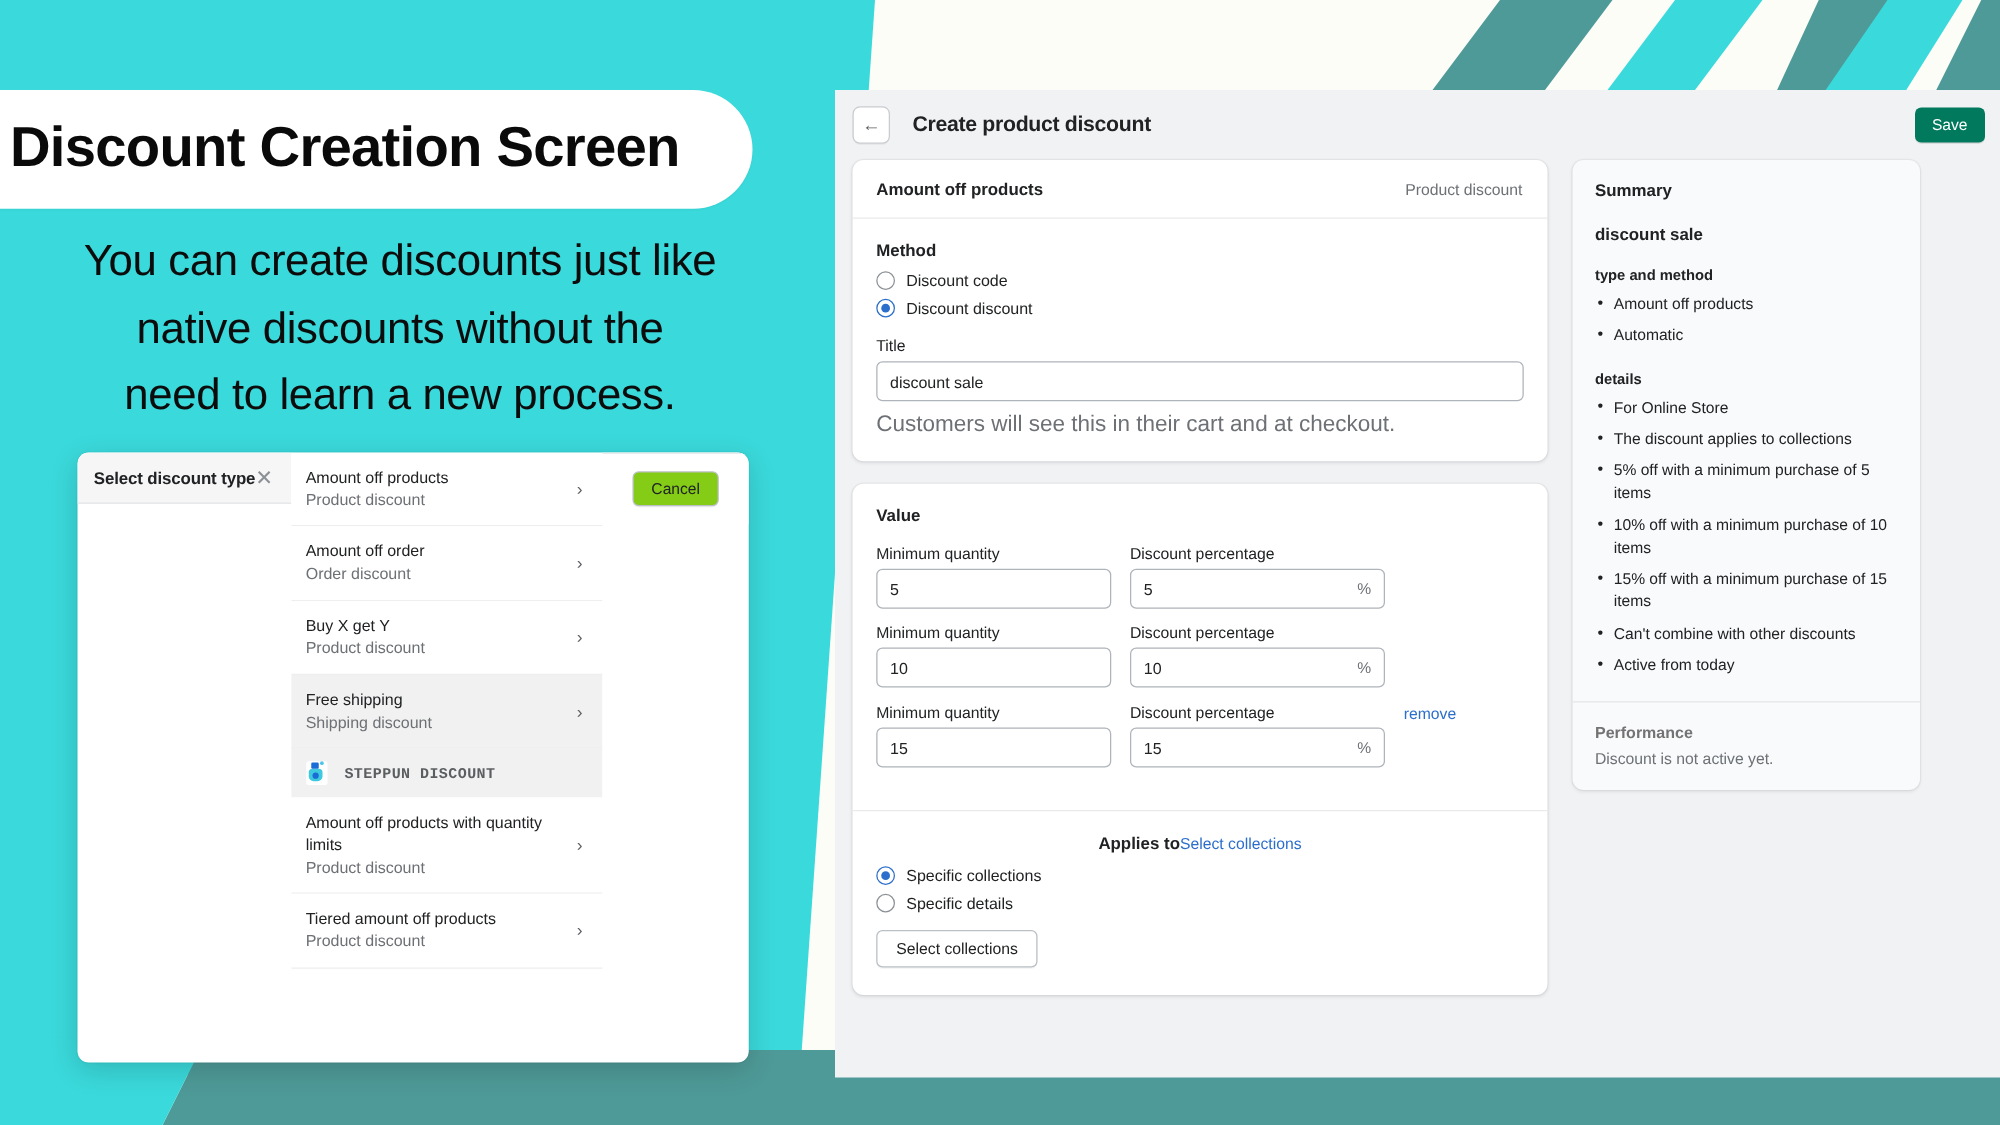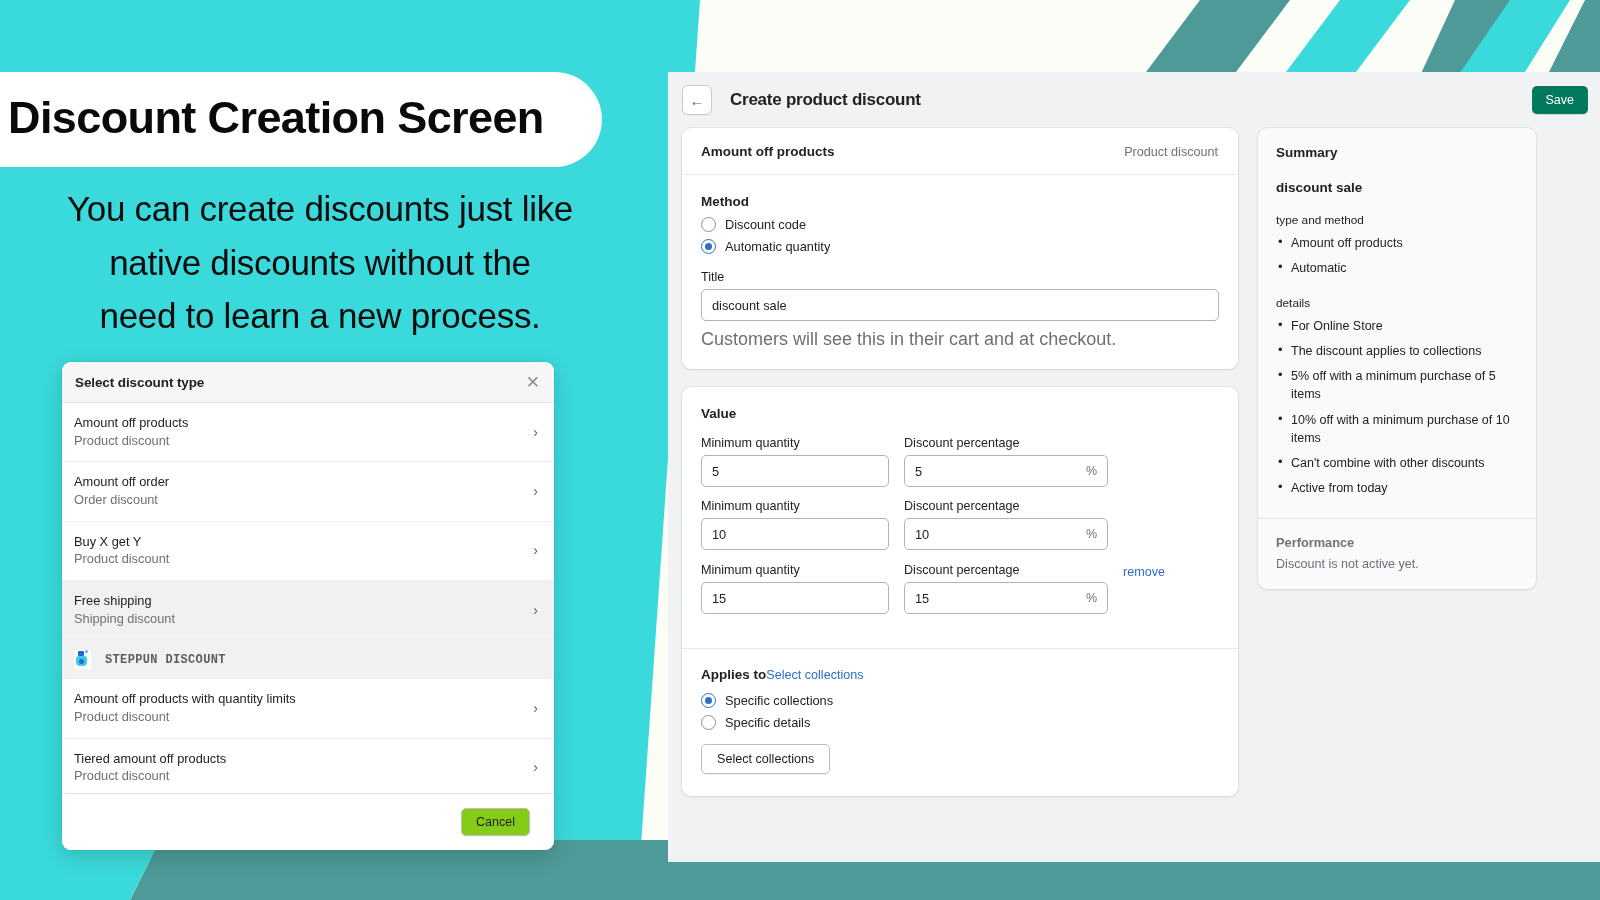--- a/index.html
+++ b/index.html
@@ -75,24 +75,24 @@
 
   
   .ghost-col {
     position:absolute; left:56px; top:400px; width:14px; height:420px;
     color:#6d6d6d; font-size:13px; line-height:57px;
     overflow:hidden; opacity:.45;
   }
 
   
   .modal {
-    position:absolute; left:62px; top:362px; width:492px; height:488px;
+    position:absolute; left:62px; top:362px; width:537px; height:488px;
     background:#FFFFFF; border-radius:9px; overflow:hidden;
     box-shadow:0 6px 22px rgba(0,0,0,.16), 0 0 0 1px rgba(0,0,0,.04);
-    display:flex; flex-direction:column;
+    display:flex; flex-direction:row;
   }
   .modal-head {
     height:41px; background:#F6F6F7; border-bottom:1px solid #E1E3E5;
     display:flex; align-items:center; justify-content:space-between;
     padding:0 14px 0 13px;
   }
   .modal-title { font-size:13.5px; font-weight:700; color:#202223; letter-spacing:-0.1px; }
   .modal-close { color:#8C9196; font-size:17px; line-height:1; cursor:pointer; }
   .modal-body { flex:1; overflow:hidden; }
 
@@ -194,37 +194,37 @@
   .help { font-size:18px; color:#6D7175; margin-top:8px; }
 
   .val-grid {
     display:grid; grid-template-columns:188px 204px 1fr;
     column-gap:15px; row-gap:0px; align-items:end; margin-top:14px;
   }
   .val-grid .cell { margin-bottom:12px; }
   .link { color:#2C6ECB; font-size:12.6px; cursor:pointer; }
   .link-sm { color:#2C6ECB; font-size:12.6px; cursor:pointer;text-align:center; }
 
-  .applies-head { display:flex; align-items:center; justify-content:flex-start; }
+  .applies-head { display:flex; align-items:center; justify-content:center; }
   .select-btn {
     margin-top:14px; background:#FFFFFF; border:1px solid #BABFC3; border-radius:5px;
     padding:7px 15px; font-size:12.6px; color:#202223; cursor:pointer;
     box-shadow:0 1px 0 rgba(0,0,0,.05);
   }
 
   
   .summary-card {
     background:#F9FAFB; border-radius:9px;
     box-shadow:0 0 0 1px rgba(0,0,0,.04), 0 1px 3px rgba(22,29,37,.08);
     overflow:hidden;
   }
   .sum-body { padding:17px 18px 20px 18px; }
   .sum-h { font-size:13.5px; font-weight:700; color:#202223; }
   .sum-name { font-size:13.5px; font-weight:700; color:#202223; margin-top:20px; }
-  .sum-sub { font-size:11.8px; font-weight:400; color:#202223; margin-top:18px; }
+  .sum-sub { font-size:11.8px; font-weight:700; color:#202223; margin-top:18px; }
   .sum-list { list-style:none; margin-top:6px; }
   .sum-list li {
     font-size:12.5px; color:#202223; line-height:1.46;
     padding-left:15px; position:relative; margin-top:7px;
   }
   .sum-list li::before {
     content:"•"; position:absolute; left:2px; top:-1px; color:#202223; font-size:13px;
   }
   .perf { border-top:1px solid #E4E5E7; padding:16px 18px 18px 18px; }
   .perf-h { font-size:12.8px; font-weight:700; color:#737373; }
@@ -354,21 +354,21 @@
           </div>
           <div class="card-sec">
             <span class="sec-title">Method</span>
 
             <div class="radio-row">
               <span class="radio"></span>
               <span class="radio-label">Discount code</span>
             </div>
             <div class="radio-row">
               <span class="radio on"></span>
-              <span class="radio-label">Automatic quantity</span>
+              <span class="radio-label">Discount discount</span>
             </div>
 
             <div style="margin-top:16px;">
               <span class="field-label">Title</span>
               <div class="inp">discount sale</div>
               <div class="help">Customers will see this in their cart and at checkout.</div>
             </div>
           </div>
         </div>
 
@@ -452,20 +452,21 @@
               <li>Amount off products</li>
               <li>Automatic</li>
             </ul>
 
             <div class="sum-sub">details</div>
             <ul class="sum-list">
               <li>For Online Store</li>
               <li>The discount applies to collections</li>
               <li>5% off with a minimum purchase of 5 items</li>
               <li>10% off with a minimum purchase of 10 items</li>
+              <li>15% off with a minimum purchase of 15 items</li>
               <li>Can't combine with other discounts</li>
               <li>Active from today</li>
             </ul>
           </div>
           <div class="perf">
             <div class="perf-h">Performance</div>
             <div class="perf-t">Discount is not active yet.</div>
           </div>
         </div>
       </div>

